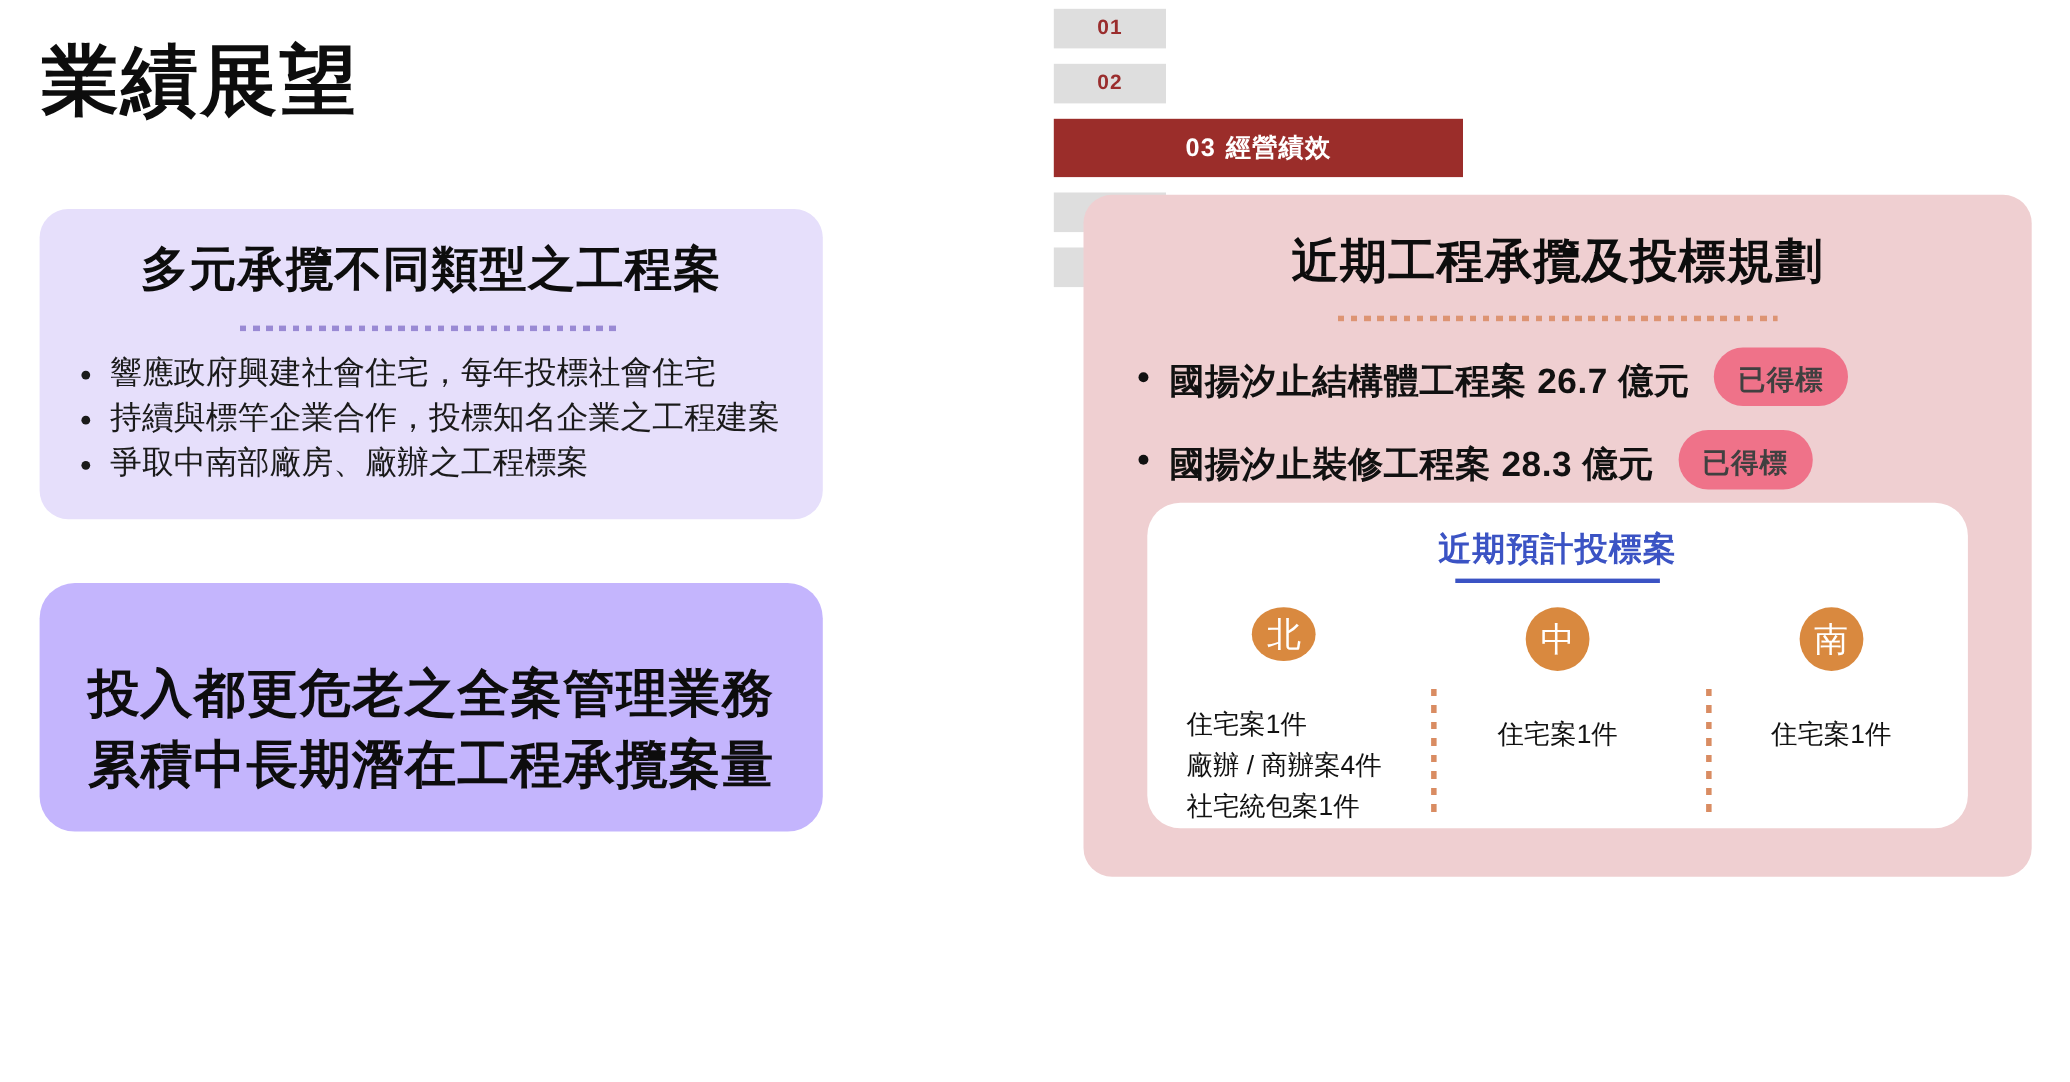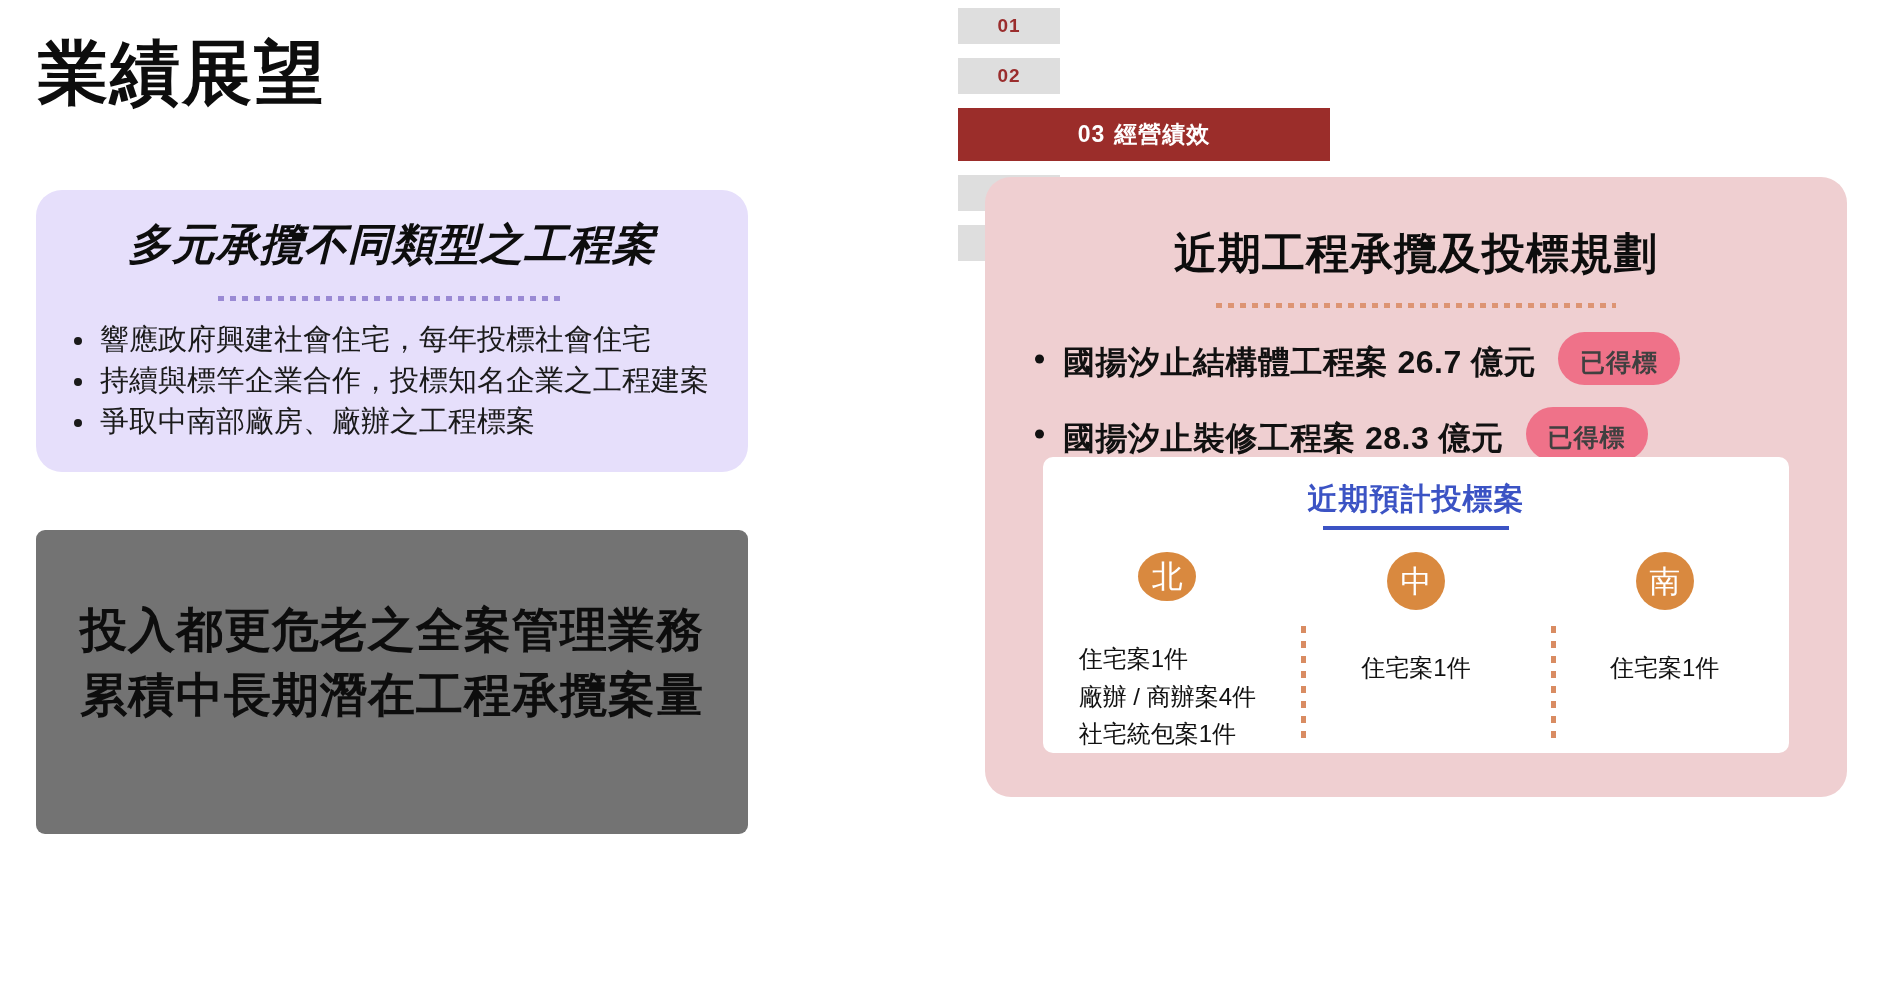--- a/index.html
+++ b/index.html
@@ -74,42 +74,42 @@
     top: 190px;
     width: 712px;
     height: 282px;
     background: #e6dffb;
     border-radius: 26px;
   }
   .card-yellow {
     left: 36px;
     top: 530px;
     width: 712px;
-    height: 304px;
-    background: #737373;
-    border-radius: 9px;
+    height: 226px;
+    background: #c4b5fd;
+    border-radius: 32px;
   }
   .card-pink {
     left: 985px;
     top: 177px;
     width: 862px;
     height: 620px;
     background: #efcfd1;
     border-radius: 26px;
   }
 
   .card-heading {
     text-align: center;
     font-size: 43px;
     font-weight: bold;
     color: #0d0d0d;
     letter-spacing: 1px;
   }
-  .card-purple .card-heading { padding-top: 26px; font-style: italic; }
-  .card-pink .card-heading { padding-top: 48px; }
+  .card-purple .card-heading { padding-top: 26px; }
+  .card-pink .card-heading { padding-top: 32px; }
 
   .dotted-rule {
     height: 5px;
     margin: 22px auto 0 auto;
     background-image: repeating-linear-gradient(to right,
         currentColor 0px, currentColor 6px,
         transparent 6px, transparent 12px);
   }
   .dotted-rule.purple { width: 348px; color: #9a8ad4; }
   .dotted-rule.pink { width: 400px; color: #dd9473; margin-top: 20px; }
@@ -179,21 +179,21 @@
   }
 
   
   .inner-panel {
     position: absolute;
     left: 1043px;
     top: 457px;
     width: 746px;
     height: 296px;
     background: #ffffff;
-    border-radius: 10px;
+    border-radius: 30px;
     box-sizing: border-box;
   }
   .panel-title {
     text-align: center;
     padding-top: 22px;
     font-size: 30px;
     font-weight: bold;
     color: #3b53c4;
     letter-spacing: 1px;
   }

